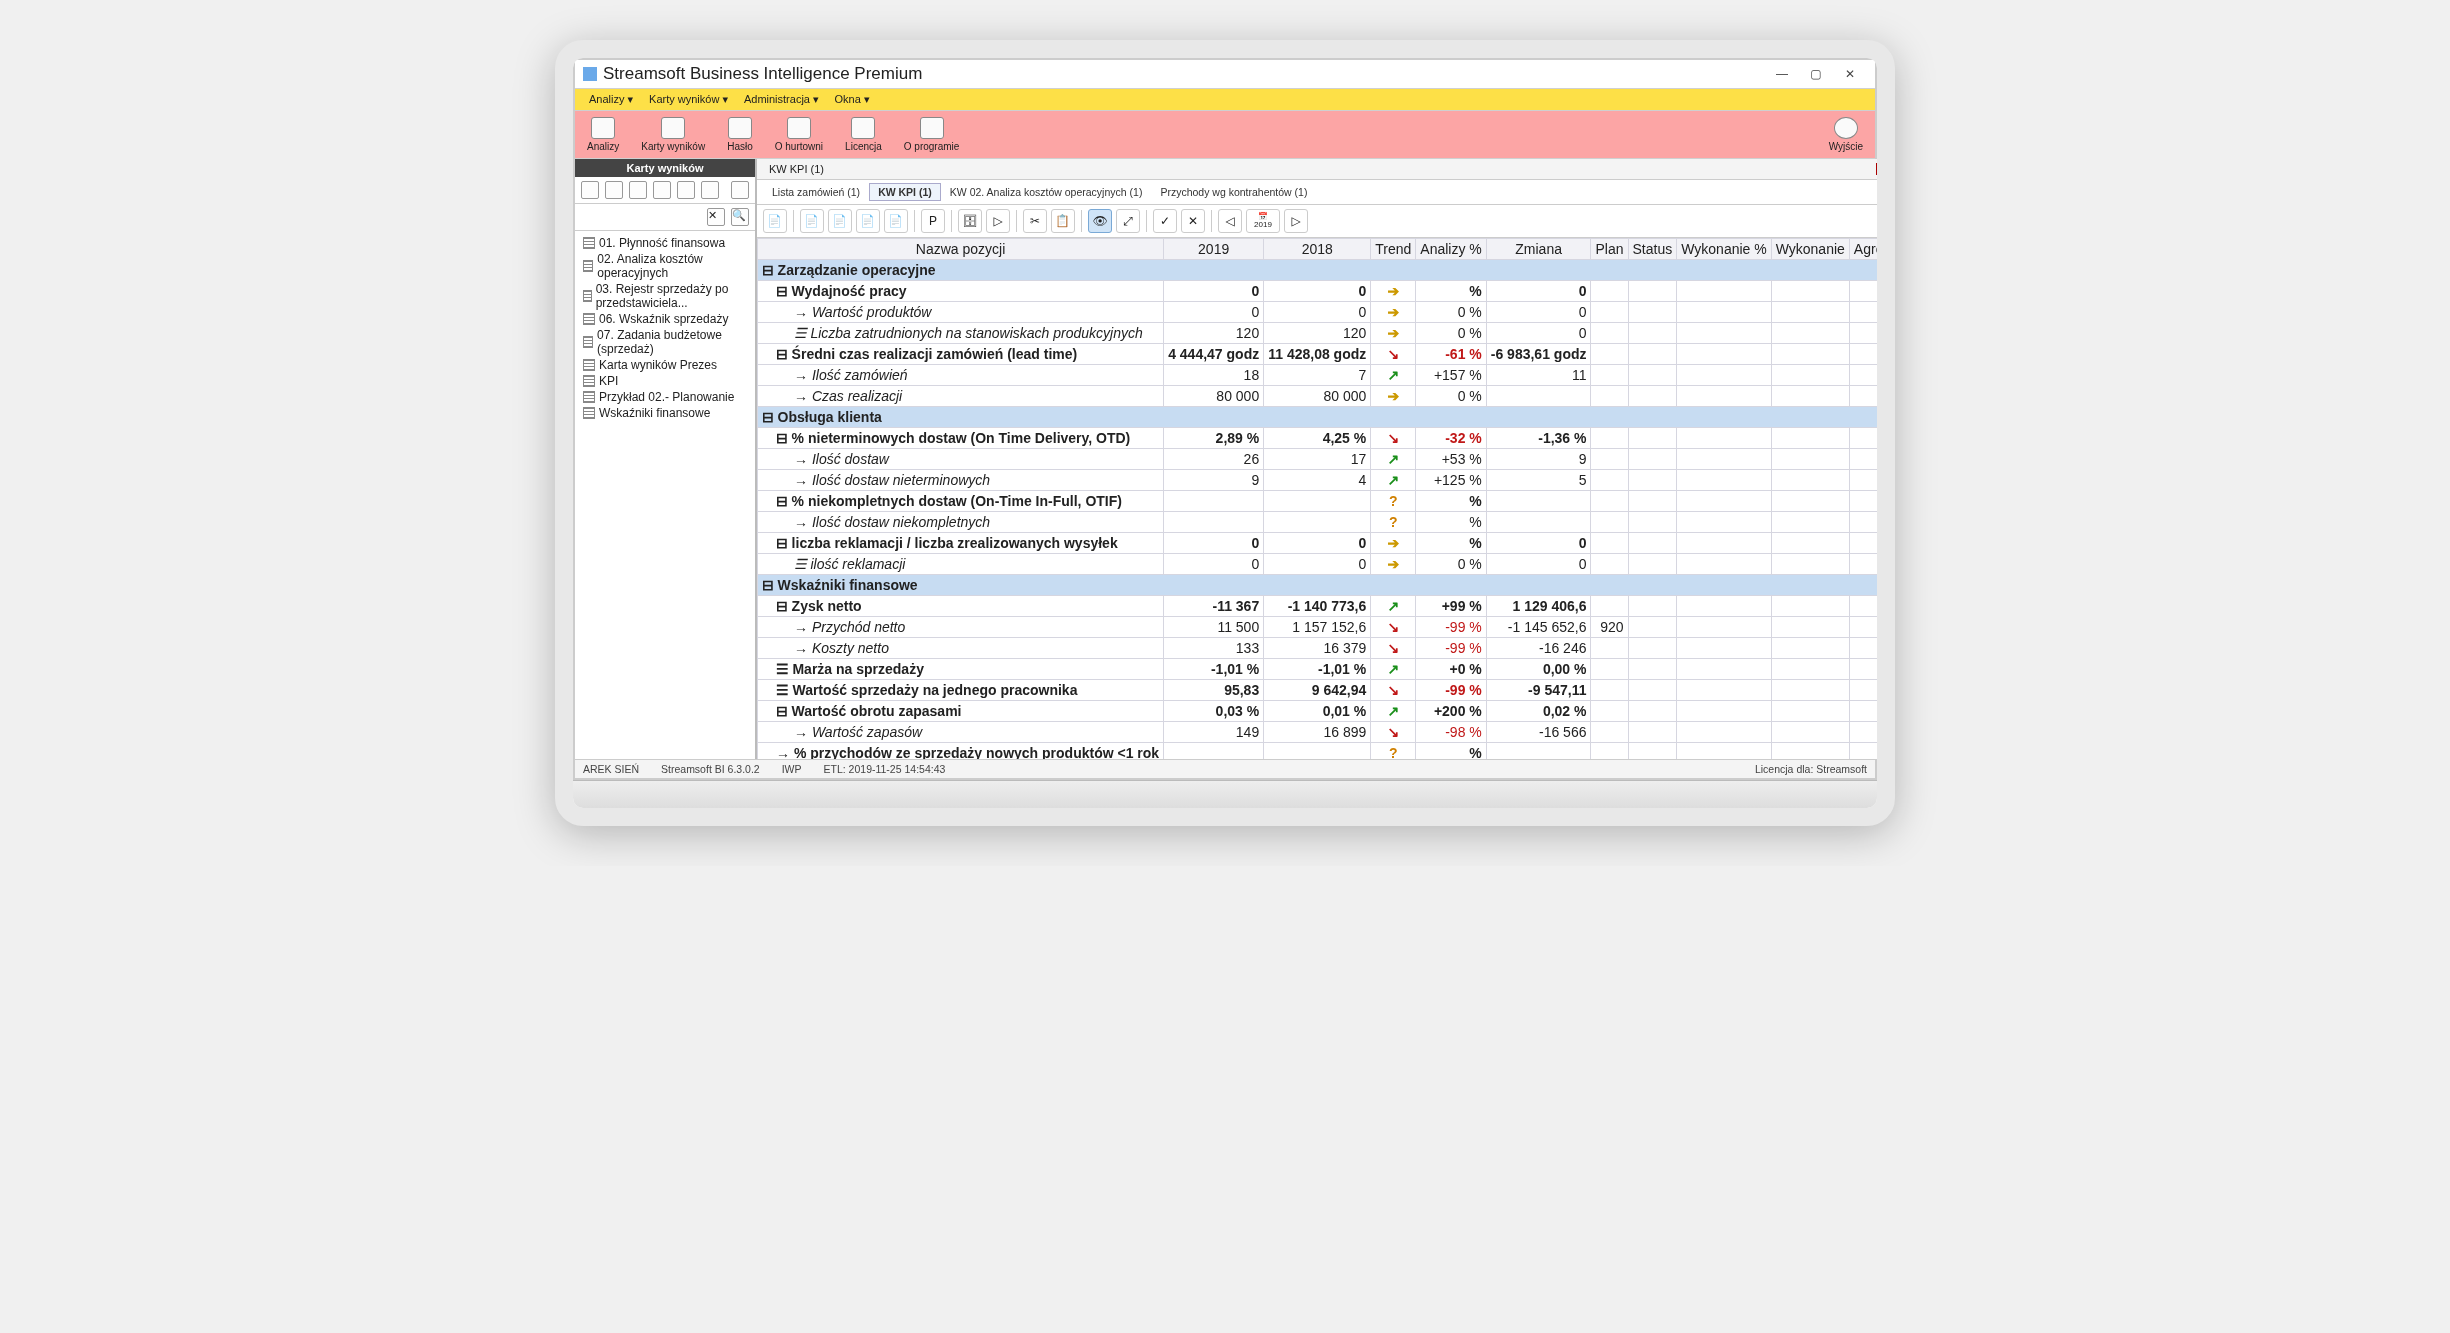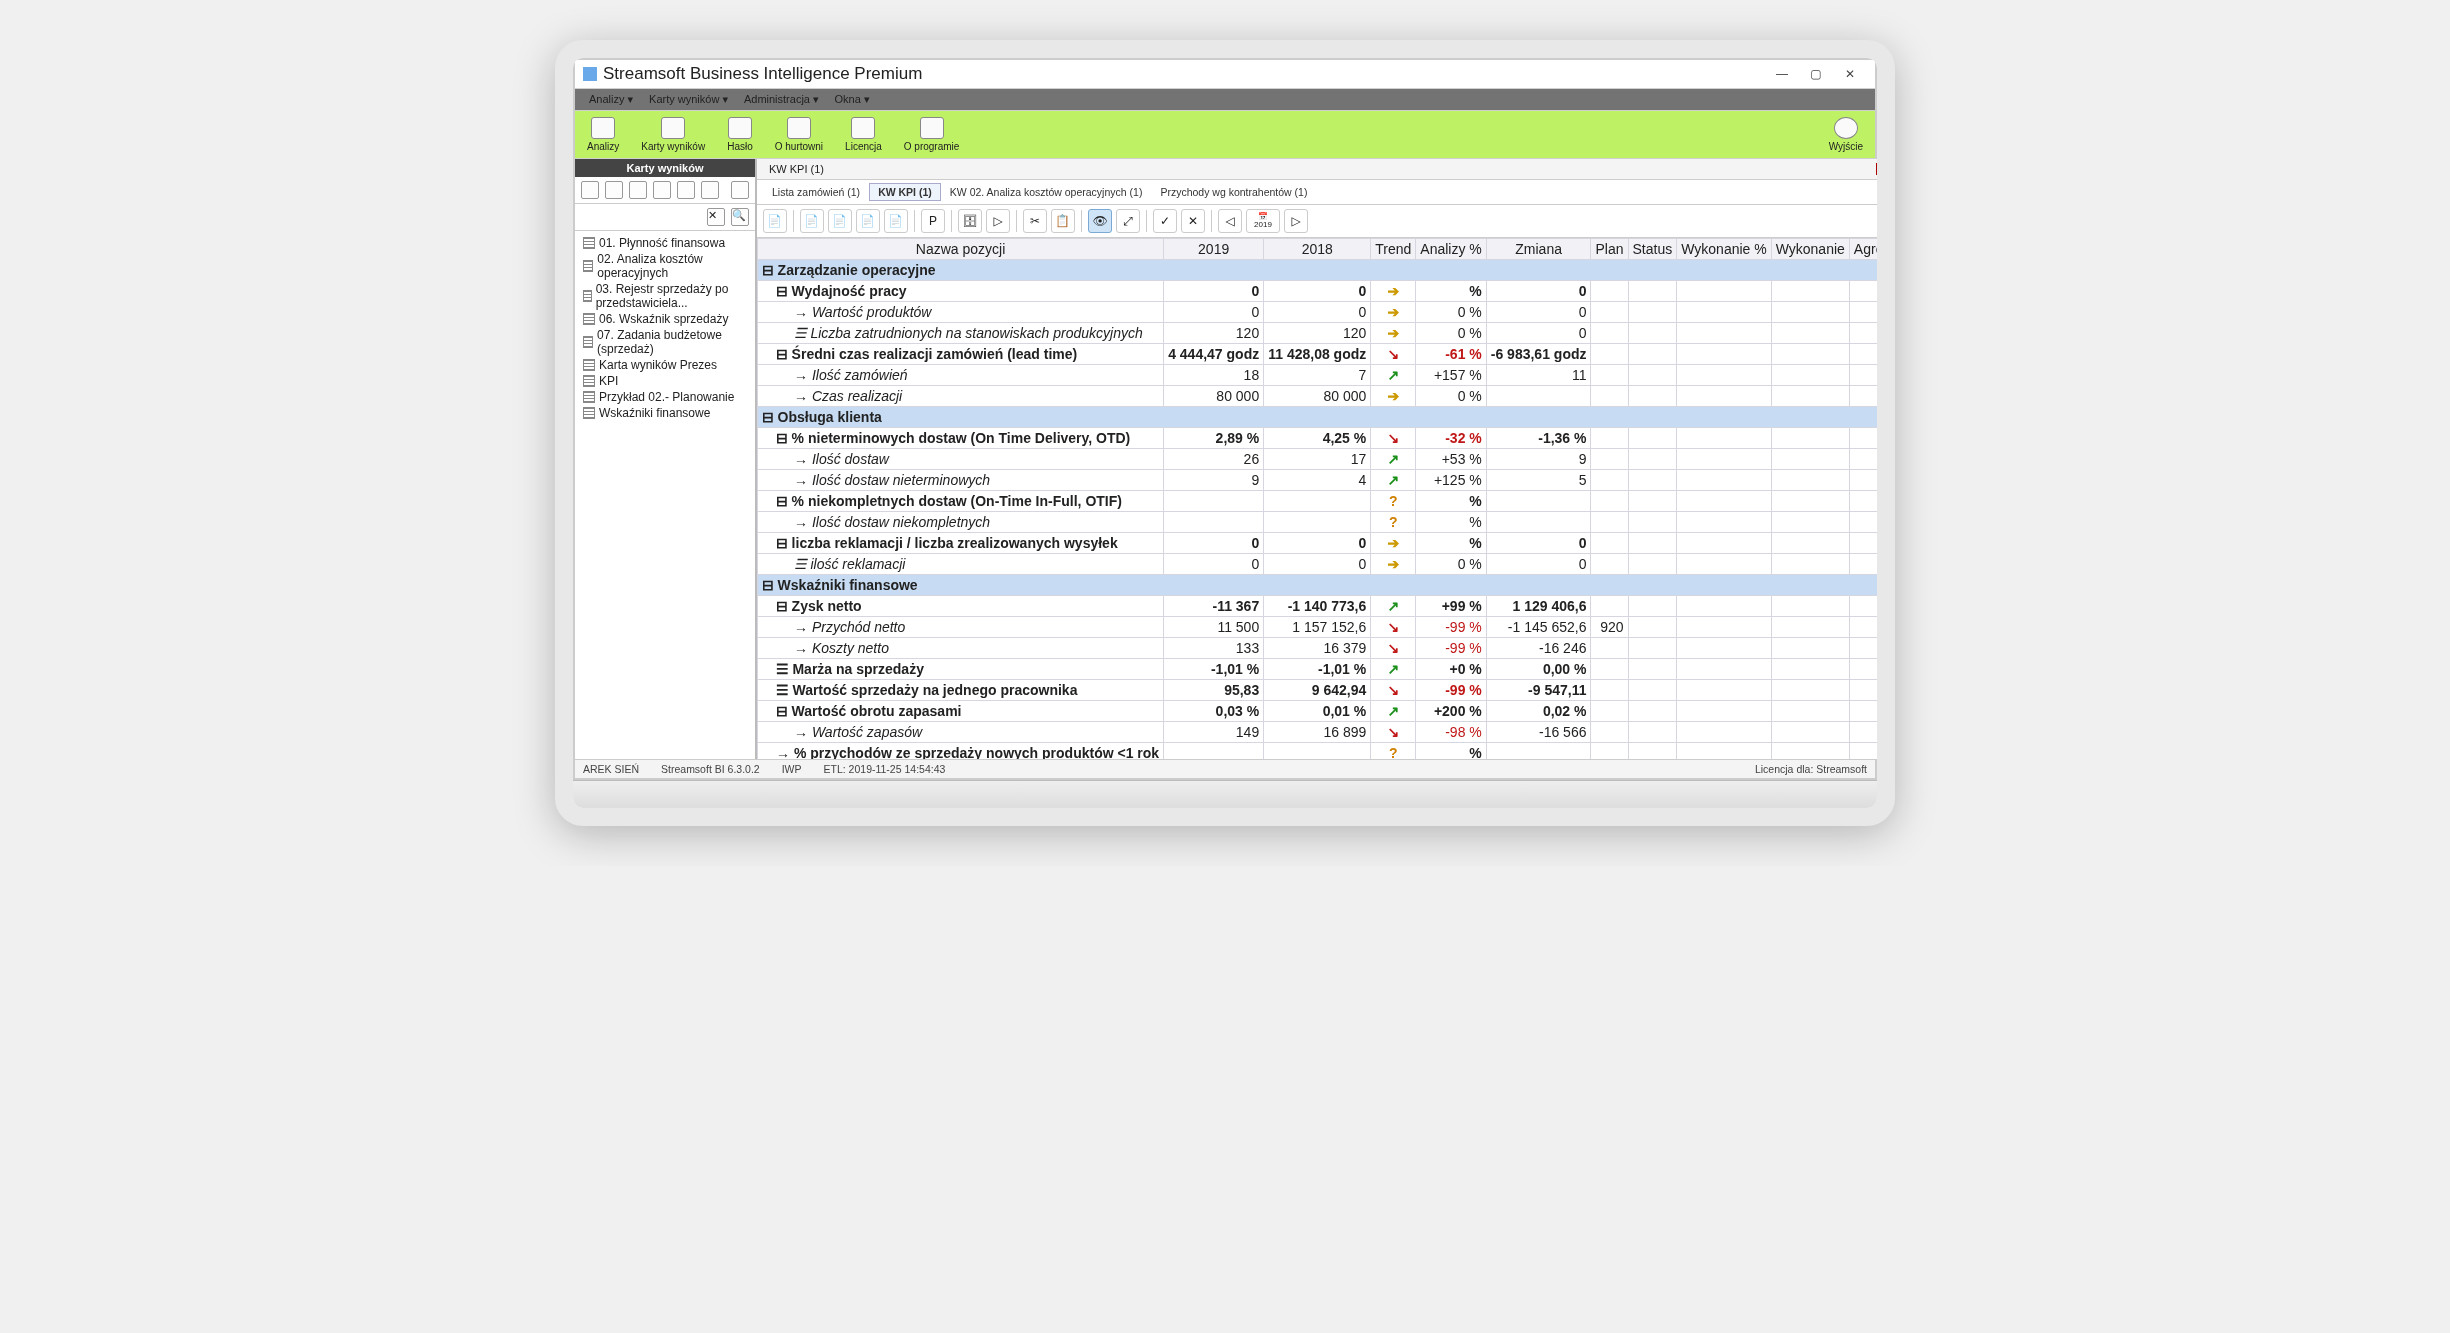--- a/index.html
+++ b/index.html
@@ -3,23 +3,23 @@
 <meta charset="utf-8">
 <style>
   * { box-sizing: border-box; margin: 0; padding: 0; }
   body { font-family: "Segoe UI", Tahoma, sans-serif; font-size: 11px; background: #f0f0f0; color: #222; }
   .laptop-frame { width: 1340px; margin: 40px auto; background: #fff; border: 18px solid #e8e8e8; border-radius: 28px; overflow: hidden; box-shadow: 0 8px 40px rgba(0,0,0,.25); }
   .laptop-inner { border: 2px solid #ccc; }
   .titlebar { display: flex; align-items: center; padding: 4px 8px; background: #fff; border-bottom: 1px solid #d0d0d0; }
   .titlebar .icon-app { width: 14px; height: 14px; background: #6aa9e9; margin-right: 6px; }
   .titlebar-title { flex: 1; font-size: 17px; }
   .win-ctrl { width: 34px; text-align: center; font-size: 12px; color: #444; cursor: pointer; }
-  .menubar { display: flex; gap: 4px; padding: 2px 8px; background: #737373; border-bottom: 1px solid #d0d0d0; }
+  .menubar { display: flex; gap: 4px; padding: 2px 8px; background: #fde047; border-bottom: 1px solid #d0d0d0; }
   .menubar .mitem { padding: 2px 6px; cursor: pointer; }
-  .ribbon { display: flex; gap: 14px; padding: 4px 8px; background: #bef264; border-bottom: 1px solid #d0d0d0; }
+  .ribbon { display: flex; gap: 14px; padding: 4px 8px; background: #fca5a5; border-bottom: 1px solid #d0d0d0; }
   .ribbon-item { display: flex; flex-direction: column; align-items: center; cursor: pointer; padding: 2px 4px; }
   .ribbon-item .ri-icon { width: 24px; height: 22px; border: 1px solid #888; border-radius: 3px; margin-bottom: 2px; background: #fafafa; }
   .ribbon-item span { font-size: 10px; }
   .ribbon-spacer { flex: 1; }
   .main { display: flex; height: 600px; }
   .sidebar { width: 195px; border-right: 2px solid #bbb; display: flex; flex-direction: column; background: #fff; }
   .sidebar-header { background: #444; color: #fff; text-align: center; padding: 3px 0; font-size: 11px; font-weight: bold; }
   .sidebar-tools { display: flex; gap: 6px; padding: 4px 6px; border-bottom: 1px solid #ccc; }
   .tool-ico { width: 18px; height: 18px; border: 1px solid #999; border-radius: 2px; cursor: pointer; background: #fdfdfd; }
   .sidebar-tools2 { display: flex; justify-content: flex-end; gap: 6px; padding: 4px 6px; border-bottom: 1px solid #ccc; }

